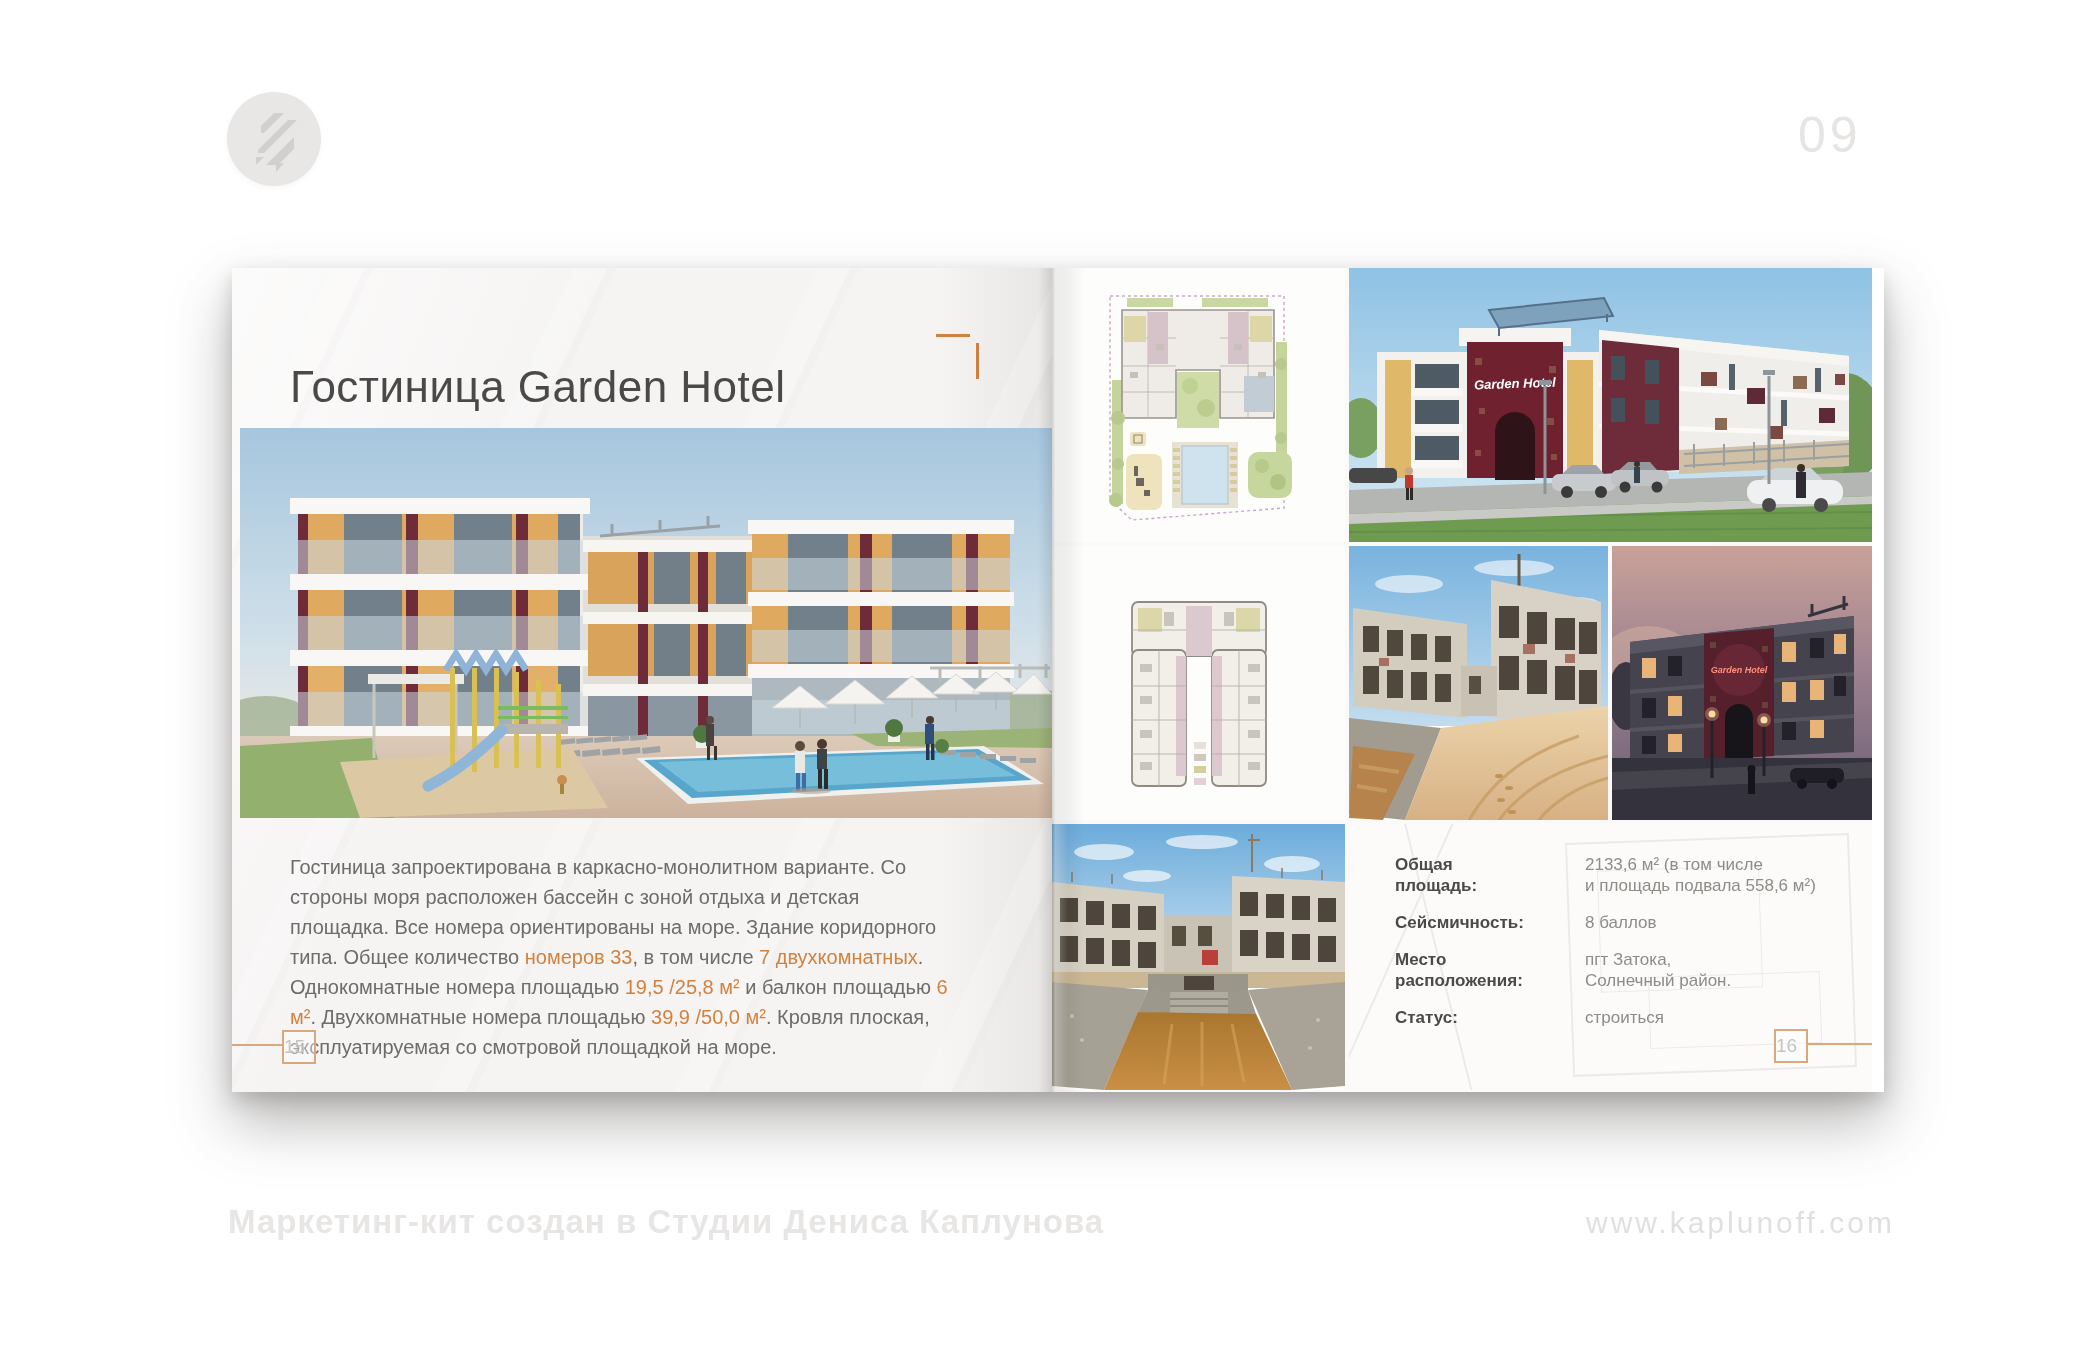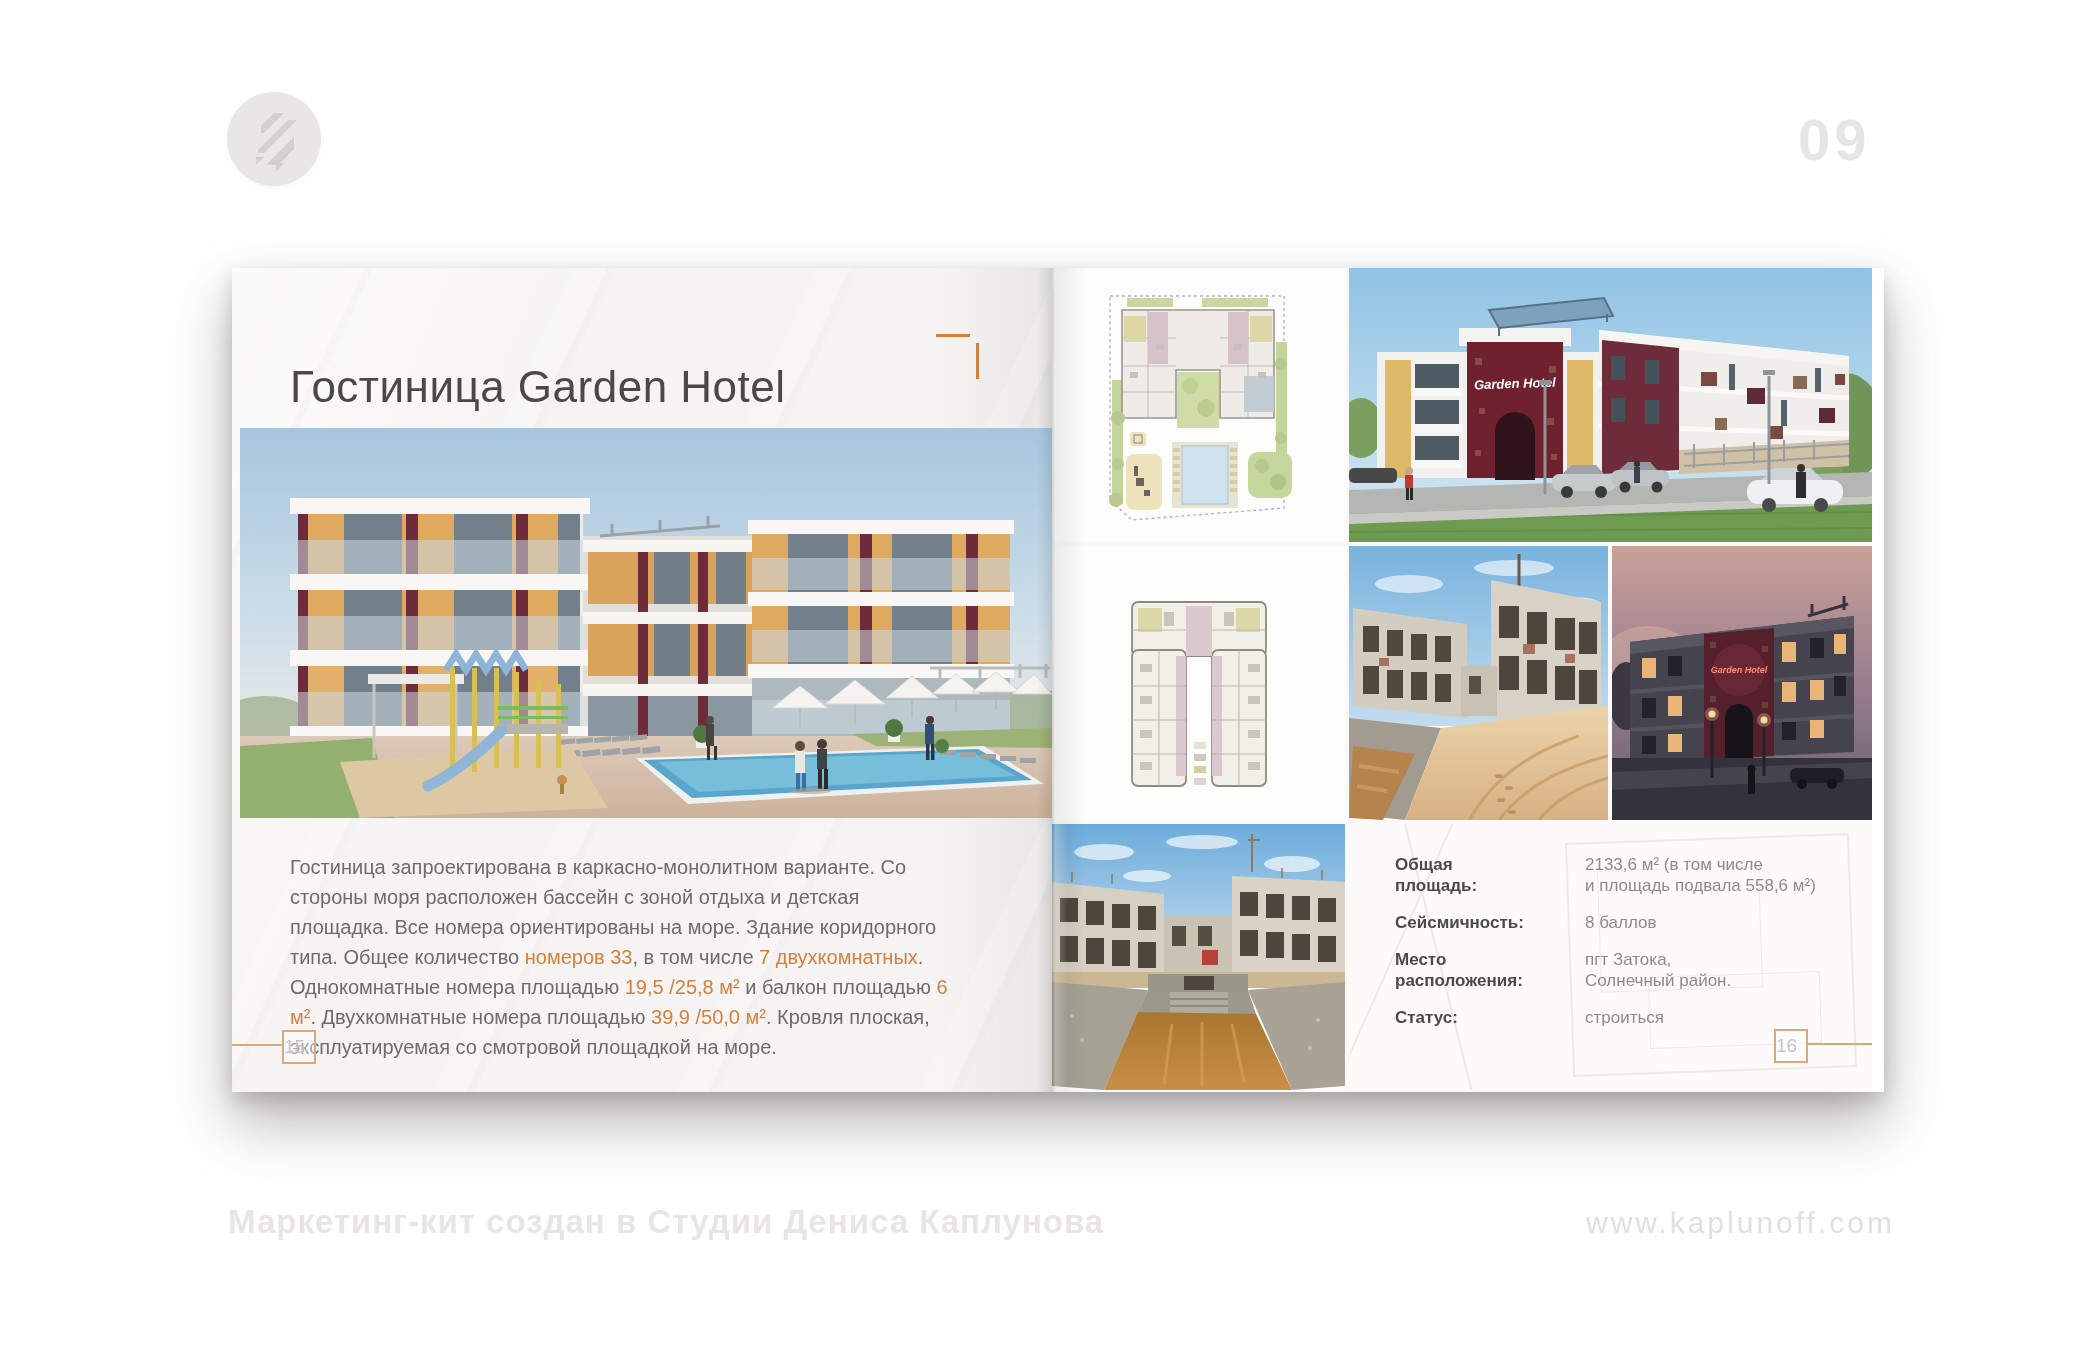--- a/index.html
+++ b/index.html
@@ -10,21 +10,21 @@
   }
   .stage{position:absolute;inset:0;}
   
   .logo-circle{
     position:absolute;left:227px;top:92px;width:94px;height:94px;border-radius:50%;
     background:#e9e7e6;box-shadow:0 2px 6px rgba(0,0,0,.04);
     display:flex;align-items:center;justify-content:center;
   }
   .page-badge{
     position:absolute;left:1798px;top:106px;
-    font-size:58px;font-weight:700;letter-spacing:4px;color:#e7e5e4;
+    font-size:50px;font-weight:400;letter-spacing:4px;color:#e7e5e4;
   }
   
   .spread{
     position:absolute;left:232px;top:268px;width:1640px;height:824px;
     box-shadow:0 30px 55px rgba(70,66,63,.38),0 8px 18px rgba(70,66,63,.22);
     background:#fff;
     padding-left:12px;
   }
   .page{position:absolute;top:0;height:824px;overflow:hidden;}
   .page-left{

